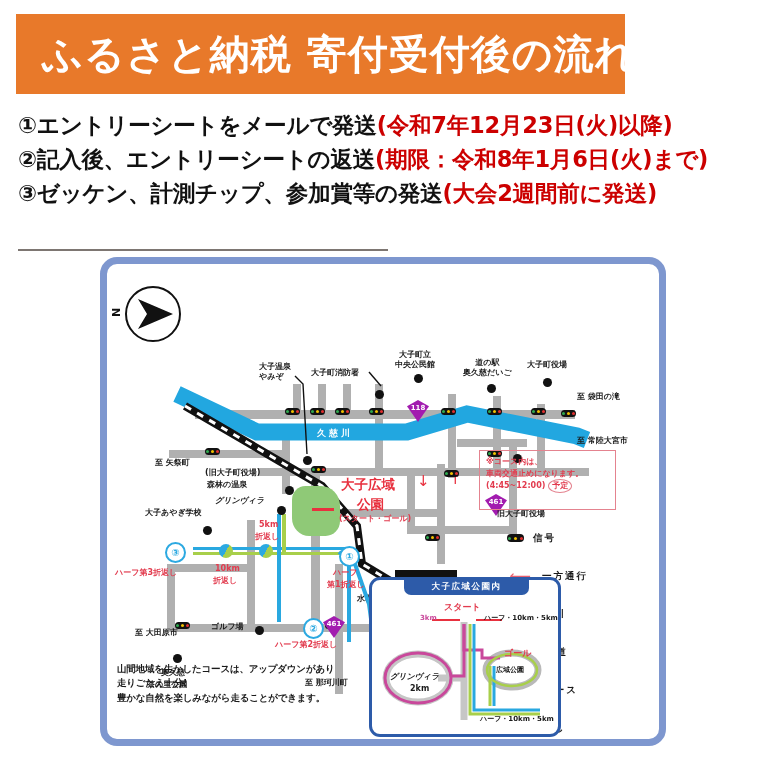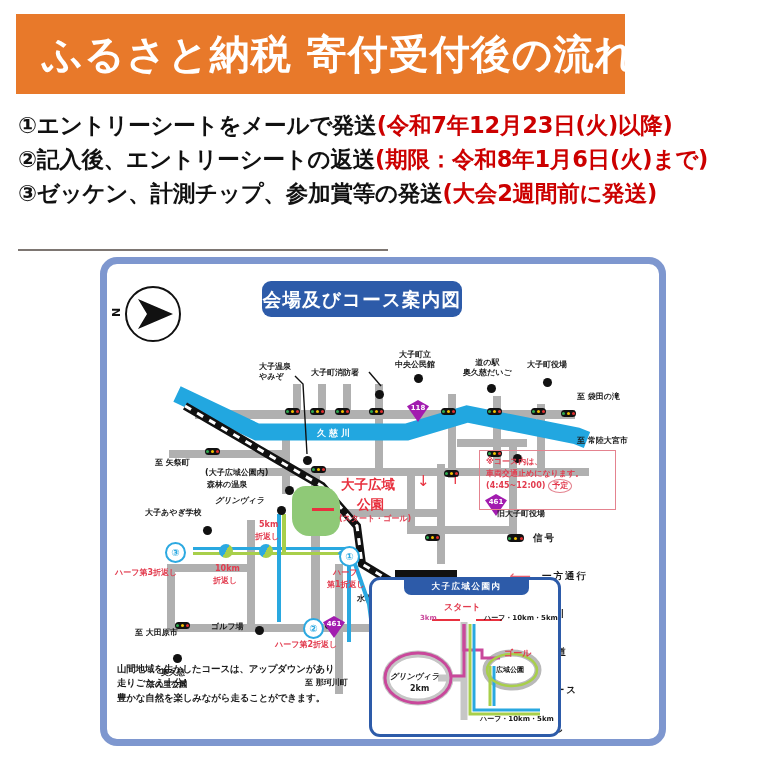--- a/index.html
+++ b/index.html
@@ -151,23 +151,20 @@
   <div class="step">
     <span>③</span><span>ゼッケン、計測チップ、参加賞等の発送</span><span class="red">(大会2週間前に発送)</span>
   </div>
 </div>
 
 <div class="divider"></div>
 
 <div class="map-frame">
  <div class="map-inner">
 
-  <div class="map-banner">
-    <span>会場及びコース案内図</span>
-  </div>
 
   <div class="compass">
     <div class="compass-ring"></div>
     <svg width="56" height="56" viewBox="0 0 56 56" style="position:absolute;left:0;top:0;">
       <polygon points="48,28 13,13 22,28 13,43" fill="#111"></polygon>
     </svg>
     <div class="compass-n">N</div>
   </div>
 
   <div class="road" style="left:88px;top:146px;width:380px;height:9px;"></div>
@@ -351,21 +348,21 @@
   <div class="lbl" style="left:470px;top:128px;">至 袋田の滝</div>
   <div class="lbl" style="left:470px;top:144px;margin-top:28px;">至 常陸大宮市</div>
 
   <div class="dot" style="left:406px;top:190px;"></div>
   <div class="lbl" style="left:390px;top:202px;margin-top:43px;">旧大子町役場</div>
 
   <div class="lbl" style="left:48px;top:194px;">至 矢祭町</div>
 
   <div class="dot" style="left:178px;top:222px;"></div>
   <div class="dot" style="left:170px;top:242px;"></div>
-  <div class="lbl" style="left:98px;top:204px;">(大子広域公園内)</div>
+  <div class="lbl" style="left:98px;top:204px;">(旧大子町役場)</div>
   <div class="lbl" style="left:100px;top:216px;">森林の温泉</div>
   <div class="lbl" style="left:108px;top:232px;font-style:italic;">グリンヴィラ</div>
 
   <div class="dot" style="left:96px;top:262px;"></div>
   <div class="lbl" style="left:38px;top:244px;">大子あやぎ学校</div>
 
   <div class="lbl" style="left:28px;top:364px;">至 大田原市</div>
   <div class="dot" style="left:148px;top:362px;"></div>
   <div class="lbl" style="left:104px;top:358px;">ゴルフ場</div>
 

